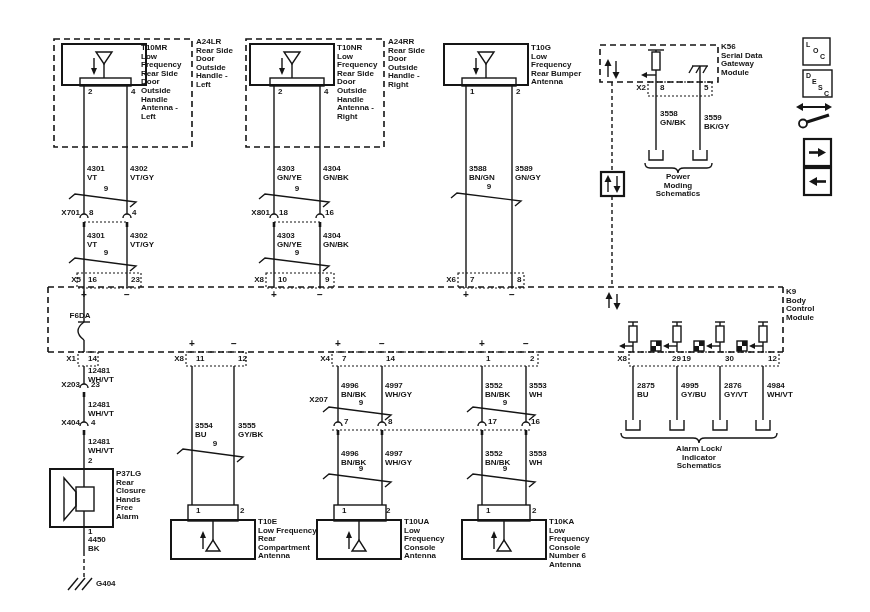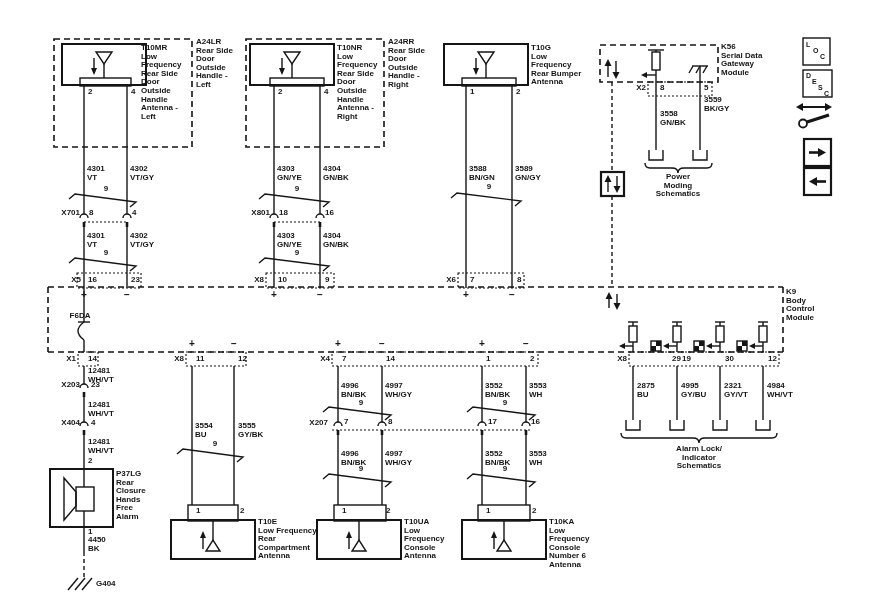--- a/index.html
+++ b/index.html
@@ -386,21 +386,21 @@
 
 <div class="lbl" style="left:721px;top:43px">K56
 Serial Data
 Gateway
 Module</div>
 <div class="lbl rt" style="left:646px;top:84px">X2</div>
 <div class="lbl" style="left:660px;top:84px">8</div>
 <div class="lbl" style="left:704px;top:84px">5</div>
 <div class="lbl" style="left:660px;top:110px">3558
 GN/BK</div>
-<div class="lbl" style="left:704px;top:96px">3559
+<div class="lbl" style="left:704px;top:114px">3559
 BK/GY</div>
 <div class="lbl ctr" style="left:678px;top:173px">Power
 Moding
 Schematics</div>
 
 <div class="lbl" style="left:786px;top:288px">K9
 Body
 Control
 Module</div>
 <div class="lbl ctr" style="left:80px;top:312px">F6DA</div>
@@ -430,21 +430,21 @@
 
 <div class="lbl rt" style="left:627px;top:355px">X8</div>
 <div class="lbl" style="left:672px;top:355px">29</div>
 <div class="lbl" style="left:682px;top:355px">19</div>
 <div class="lbl" style="left:725px;top:355px">30</div>
 <div class="lbl" style="left:768px;top:355px">12</div>
 <div class="lbl" style="left:637px;top:382px">2875
 BU</div>
 <div class="lbl" style="left:681px;top:382px">4995
 GY/BU</div>
-<div class="lbl" style="left:724px;top:382px">2321
+<div class="lbl" style="left:724px;top:382px">2876
 GY/VT</div>
 <div class="lbl" style="left:767px;top:382px">4984
 WH/VT</div>
 <div class="lbl ctr" style="left:699px;top:445px">Alarm Lock/
 Indicator
 Schematics</div>
 
 <div class="lbl rt" style="left:184px;top:355px">X8</div>
 <div class="lbl" style="left:196px;top:355px">11</div>
 <div class="lbl" style="left:238px;top:355px">12</div>
@@ -466,21 +466,21 @@
 <div class="lbl rt" style="left:330px;top:355px">X4</div>
 <div class="lbl" style="left:342px;top:355px">7</div>
 <div class="lbl" style="left:386px;top:355px">14</div>
 <div class="lbl ctr pm" style="left:338px;top:339px">+</div>
 <div class="lbl ctr pm" style="left:382px;top:339px">−</div>
 <div class="lbl" style="left:341px;top:382px">4996
 BN/BK</div>
 <div class="lbl" style="left:385px;top:382px">4997
 WH/GY</div>
 <div class="lbl ctr" style="left:361px;top:399px">9</div>
-<div class="lbl rt" style="left:328px;top:419px">X207</div>
+<div class="lbl rt" style="left:328px;top:396px">X207</div>
 <div class="lbl" style="left:344px;top:418px">7</div>
 <div class="lbl" style="left:388px;top:418px">8</div>
 <div class="lbl" style="left:341px;top:450px">4996
 BN/BK</div>
 <div class="lbl" style="left:385px;top:450px">4997
 WH/GY</div>
 <div class="lbl ctr" style="left:361px;top:465px">9</div>
 <div class="lbl" style="left:342px;top:507px">1</div>
 <div class="lbl" style="left:386px;top:507px">2</div>
 <div class="lbl" style="left:404px;top:518px">T10UA

